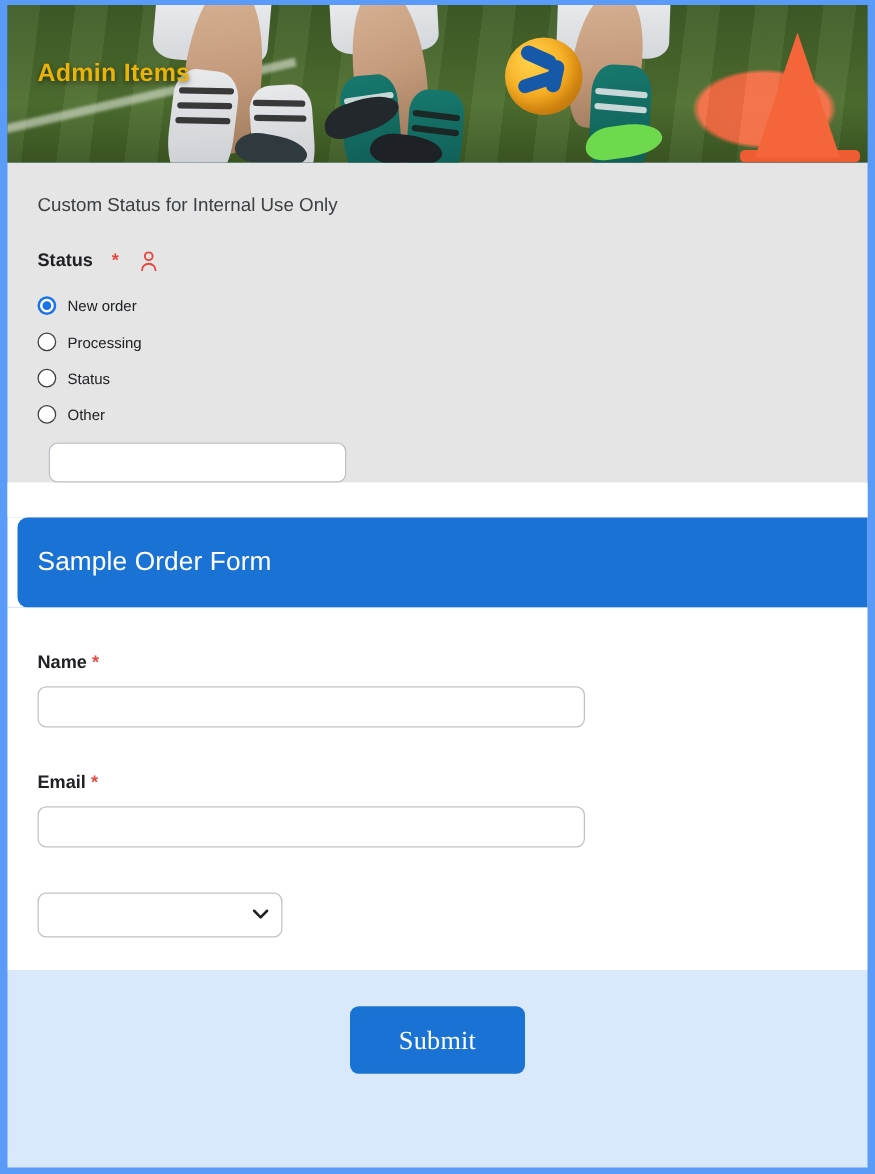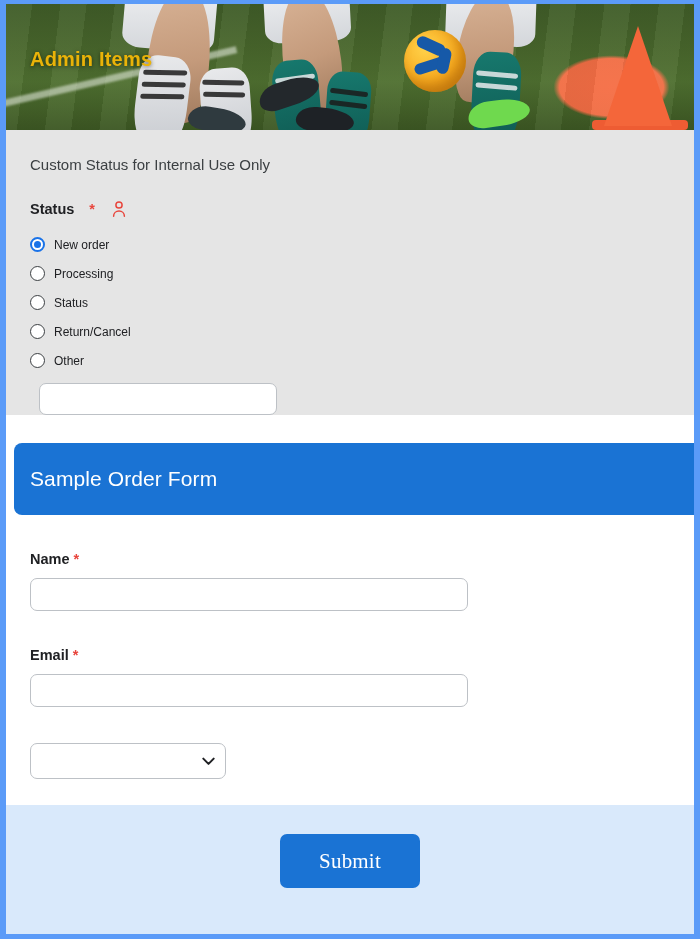--- a/index.html
+++ b/index.html
@@ -415,24 +415,20 @@
         <div class="radio-row">
           <span class="radio"></span>
           <span class="radio-label">Processing</span>
         </div>
 
         <div class="radio-row">
           <span class="radio"></span>
           <span class="radio-label">Status</span>
         </div>
 
-        <div class="radio-row">
-          <span class="radio"></span>
-          <span class="radio-label">Return/Cancel</span>
-        </div>
 
         <div class="radio-row">
           <span class="radio"></span>
           <span class="radio-label">Other</span>
         </div>
 
         <input class="other-input" type="text" placeholder="" style="">
       </div>
     </div>
 

